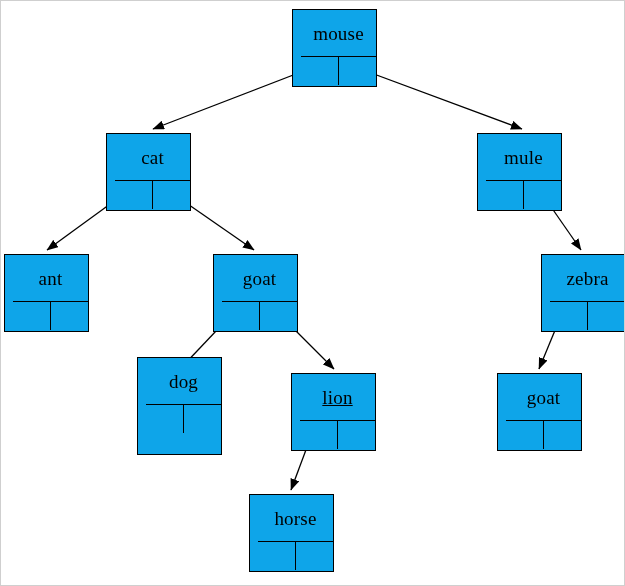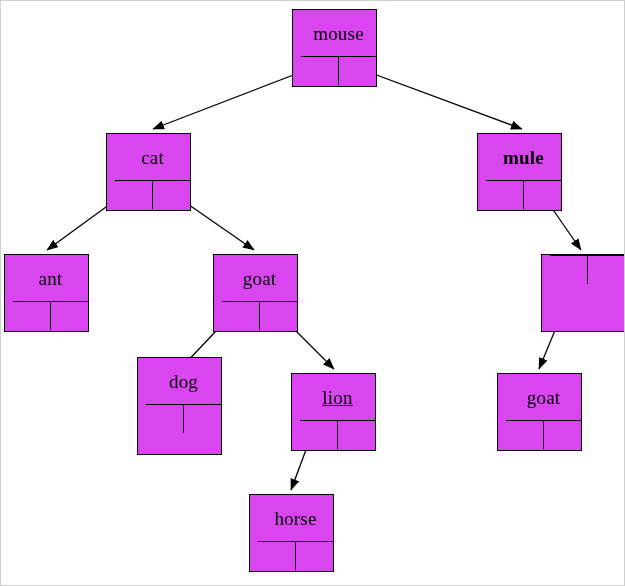--- a/index.html
+++ b/index.html
@@ -25,21 +25,21 @@
     left: 0;
     top: 0;
     width: 625px;
     height: 586px;
     pointer-events: none;
   }
   .node {
     position: absolute;
     box-sizing: border-box;
     border: 1.6px solid #000000;
-    background: #d946ef;
+    background: #0ea5e9;
     padding-left: 8px;
   }
   .node-label {
     box-sizing: border-box;
     width: 100%;
     display: flex;
     align-items: center;
     justify-content: center;
     font-size: 19px;
     line-height: 1;
@@ -91,21 +91,21 @@
           <div class="ptr-cell right"></div>
         </div>
       </div>
       <div class="node" style="left: 105px; top: 132px; width: 85px; height: 78px;">
         <div class="node-label" style="height: 46px;">cat</div>
         <div class="node-ptrs" style="height: 28.8px;">
           <div class="ptr-cell left"></div>
           <div class="ptr-cell right"></div>
         </div>
       </div>
-      <div class="node" style="left: 476px; top: 132px; width: 85px; height: 78px; font-weight: bold;">
+      <div class="node" style="left: 476px; top: 132px; width: 85px; height: 78px;">
         <div class="node-label" style="height: 46px;">mule</div>
         <div class="node-ptrs" style="height: 28.8px;">
           <div class="ptr-cell left"></div>
           <div class="ptr-cell right"></div>
         </div>
       </div>
       <div class="node" style="left: 3px; top: 253px; width: 85px; height: 78px;">
         <div class="node-label" style="height: 46px;">ant</div>
         <div class="node-ptrs" style="height: 28.8px;">
           <div class="ptr-cell left"></div>
@@ -113,20 +113,21 @@
         </div>
       </div>
       <div class="node" style="left: 212px; top: 253px; width: 85px; height: 78px; text-align: right;">
         <div class="node-label" style="height: 46px;">goat</div>
         <div class="node-ptrs" style="height: 28.8px;">
           <div class="ptr-cell left"></div>
           <div class="ptr-cell right"></div>
         </div>
       </div>
       <div class="node" style="left: 540px; top: 253px; width: 85px; height: 78px;">
+        <div class="node-label" style="height: 46px;">zebra</div>
         <div class="node-ptrs" style="height: 28.8px;">
           <div class="ptr-cell left"></div>
           <div class="ptr-cell right"></div>
         </div>
       </div>
       <div class="node" style="left: 136px; top: 356px; width: 85px; height: 98px;">
         <div class="node-label" style="height: 46px;">dog</div>
         <div class="node-ptrs" style="height: 28.8px;">
           <div class="ptr-cell left"></div>
           <div class="ptr-cell right"></div>

